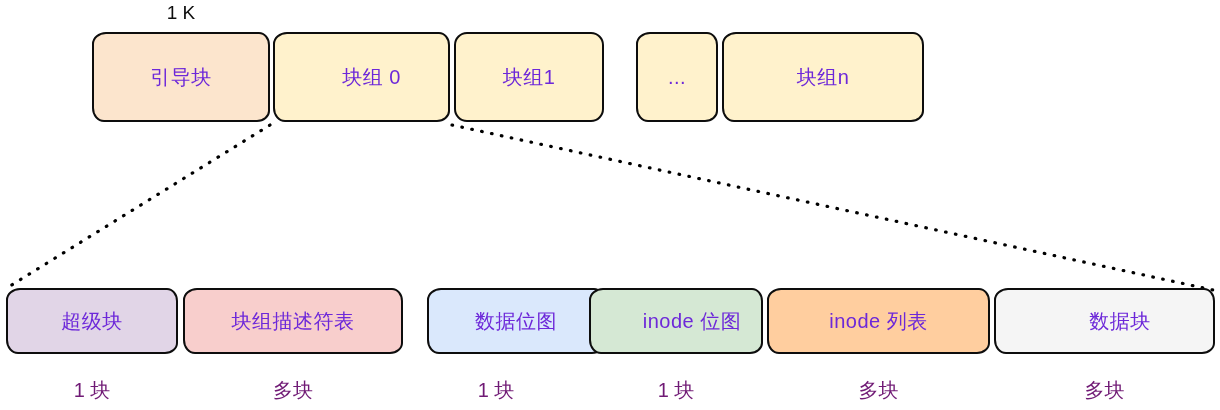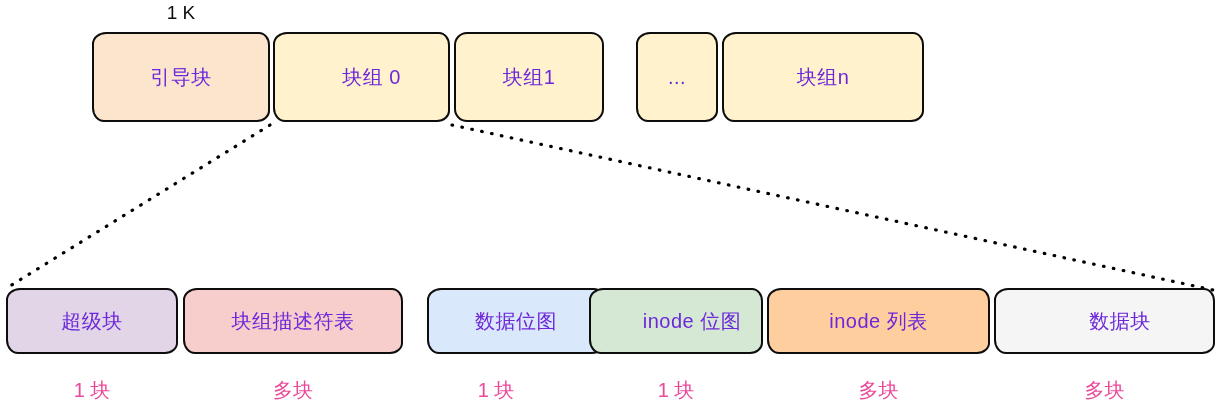--- a/index.html
+++ b/index.html
@@ -39,21 +39,21 @@
     text-align: center;
     font-size: 19px;
     color: #0d0d0d;
   }
   .caption {
     position: absolute;
     top: 377px;
     height: 26px;
     text-align: center;
     font-size: 20px;
-    color: #ec4899;
+    color: #701a75;
   }
   .connectors {
     position: absolute;
     top: 0;
     left: 0;
     pointer-events: none;
   }
 
   
   .b-boot       { left: 92px;  width: 178px; }

